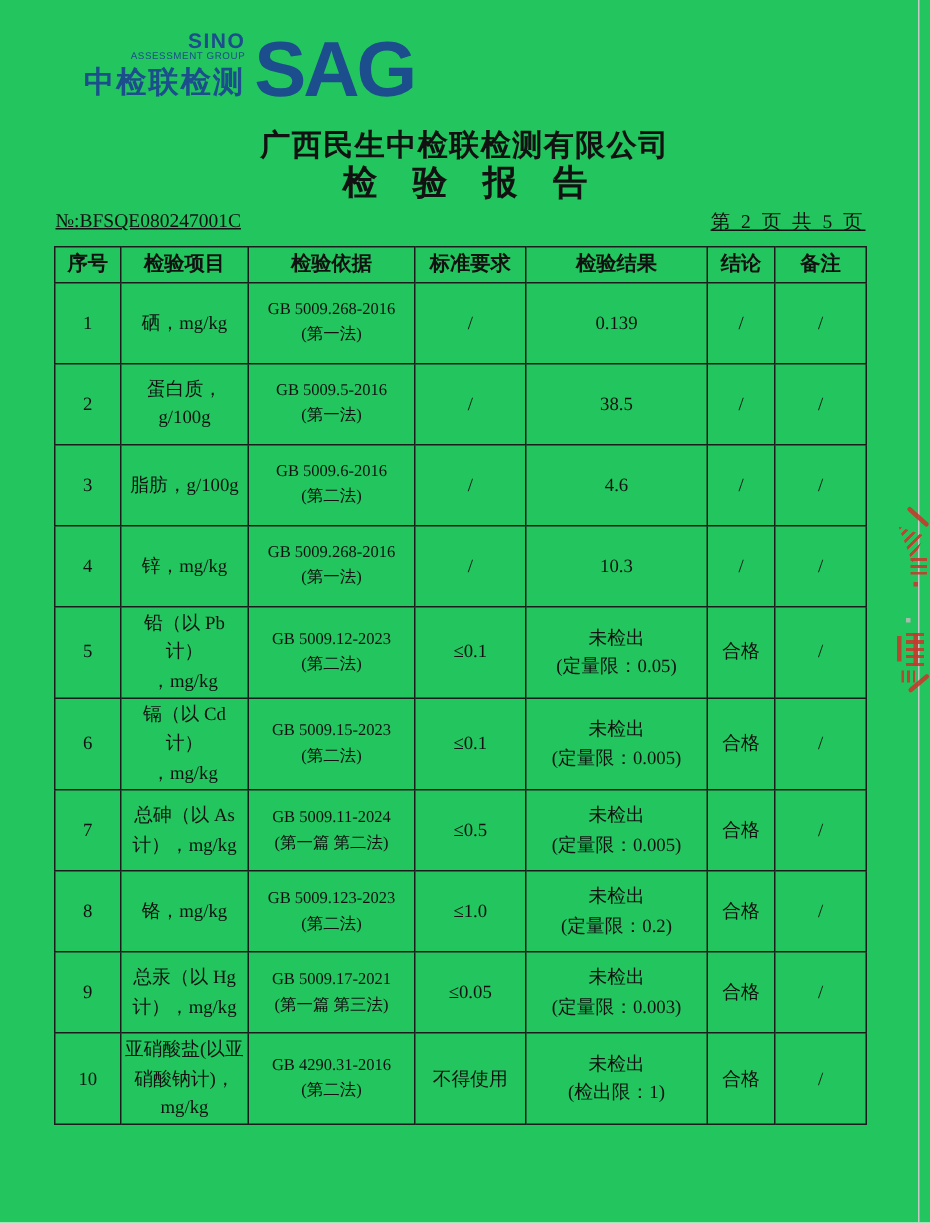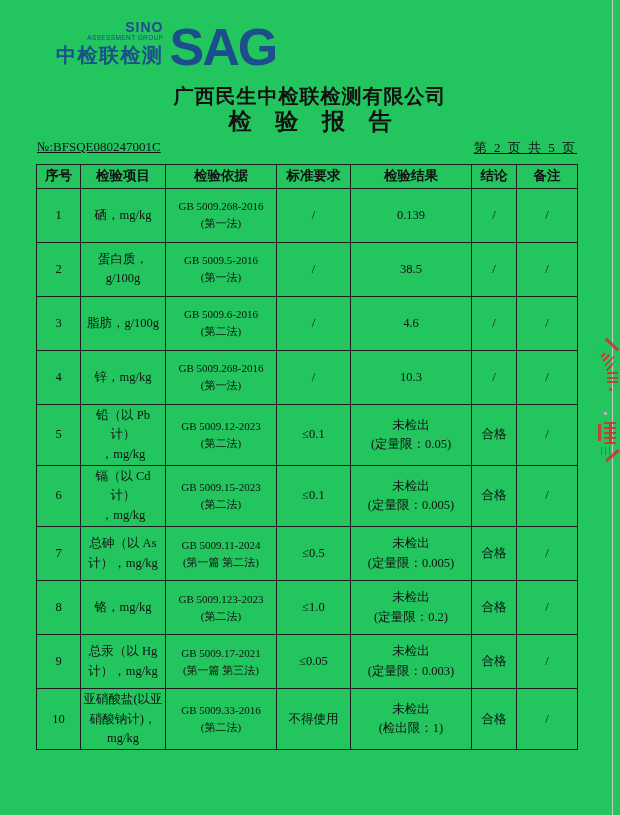--- a/index.html
+++ b/index.html
@@ -208,21 +208,21 @@
         <td>未检出
 (定量限：0.003)</td>
         <td>合格</td>
         <td>/</td>
       </tr>
       <tr class="r-last">
         <td>10</td>
         <td>亚硝酸盐(以亚
 硝酸钠计)，
 mg/kg</td>
-        <td class="c-basis">GB 5009.33-2016
+        <td class="c-basis">GB 4290.31-2016
 (第二法)</td>
         <td>不得使用</td>
         <td>未检出
 (检出限：1)</td>
         <td>合格</td>
         <td>/</td>
       </tr>
     </tbody>
   </table>
 

